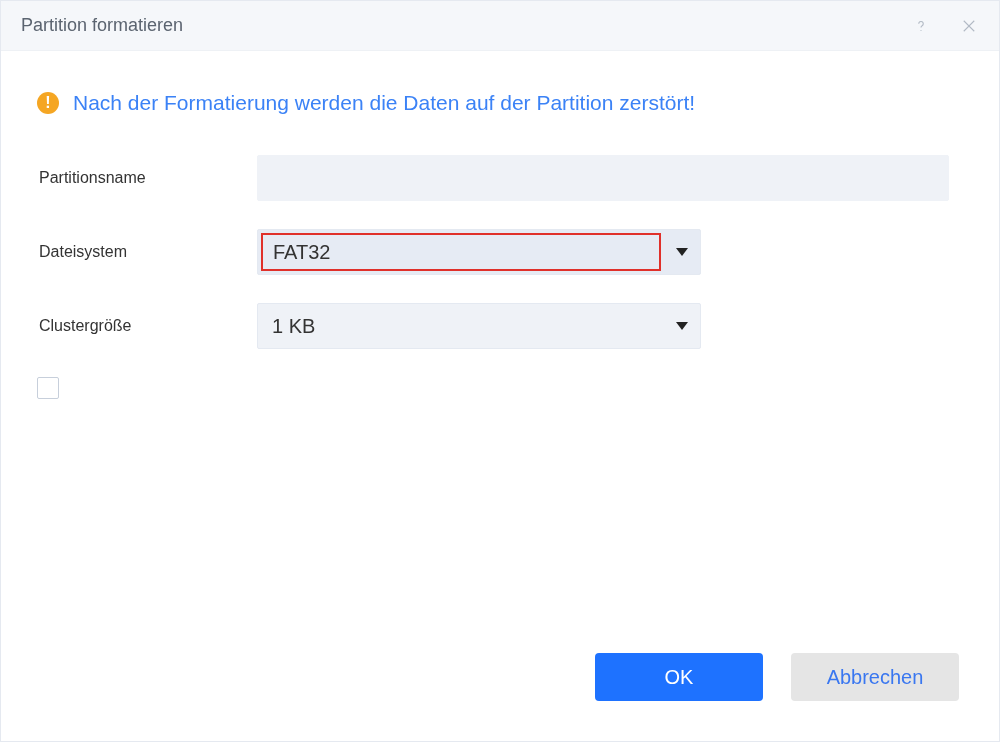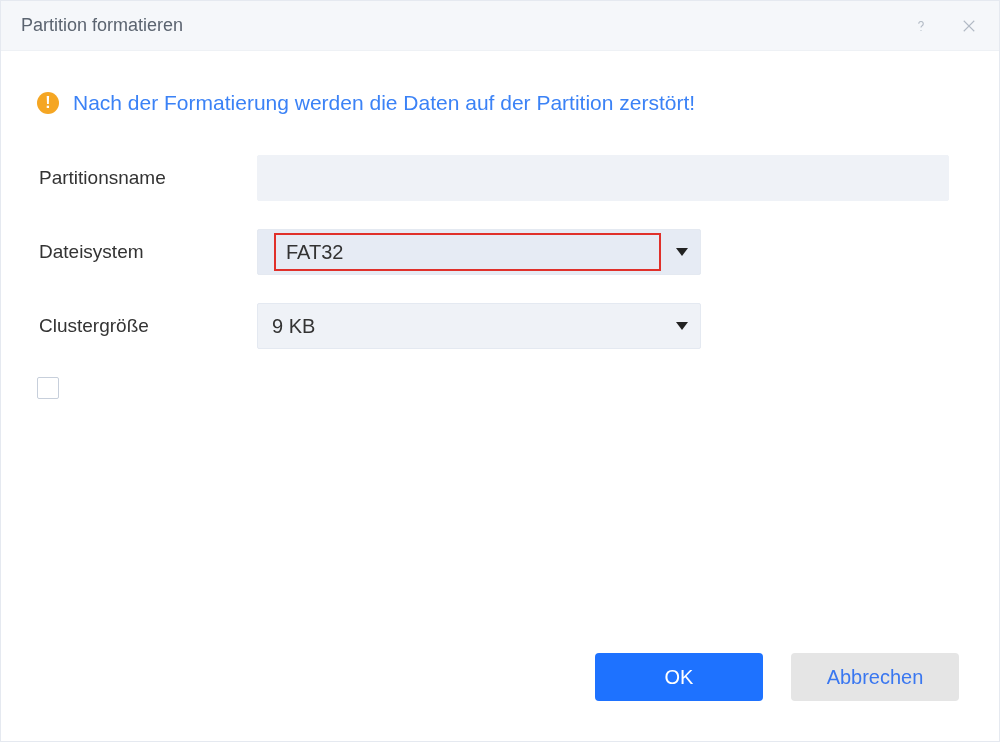--- a/index.html
+++ b/index.html
@@ -77,21 +77,21 @@
     color: #3b82f6;
   }
 
   .form-row {
     display: flex;
     align-items: center;
     margin-bottom: 28px;
   }
   .form-label {
     width: 220px;
-    font-size: 19px;
+    font-size: 16px;
     color: #333;
     padding-left: 2px;
   }
   .text-input {
     flex: 1;
     height: 46px;
     background: #eff2f7;
     border: 1px solid #eff2f7;
     border-radius: 2px;
     padding: 0 14px;
@@ -121,21 +121,20 @@
     background: #e6ebf4;
   }
   .select-field.highlight .inner-highlight {
     border: 2px solid #e0302a;
     position: absolute;
     left: 4px; right: 40px; top: 4px; bottom: 4px;
     padding-left: 10px;
     display:flex;
     align-items:center;
     pointer-events:none;
-    margin-left:13px;
   }
   .select-arrow {
     position: absolute;
     right: 12px;
     top: 50%;
     transform: translateY(-50%);
     pointer-events: none;
   }
   .select-arrow svg { width: 14px; height: 10px; }
   .checkbox {
@@ -220,21 +219,21 @@
               <polygon points="1,1 13,1 7,9" fill="#222"></polygon>
             </svg>
         </span>
       </div>
     </div>
 
     <div class="form-row">
       <div class="form-label">Clustergröße</div>
       <div class="select-wrap">
         <div class="select-field">
-          <span>9 KB</span>
+          <span>1 KB</span>
         </div>
         <span class="select-arrow">
           <svg viewBox="0 0 14 10">
               <polygon points="1,1 13,1 7,9" fill="#222"></polygon>
             </svg>
         </span>
       </div>
     </div>
 
     <div class="form-row">

